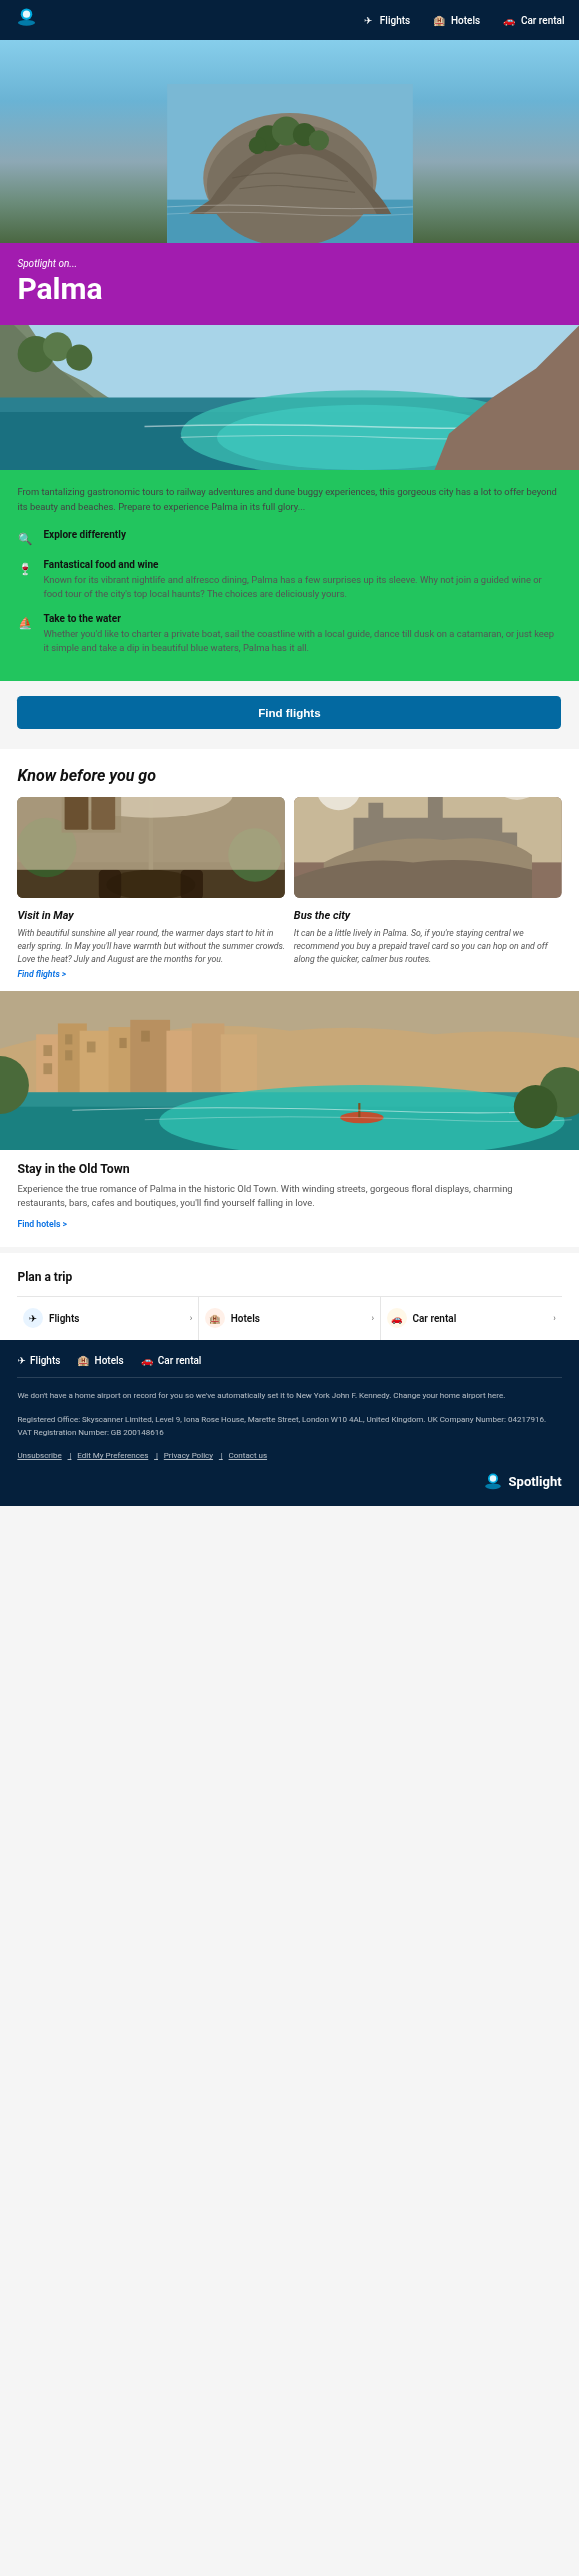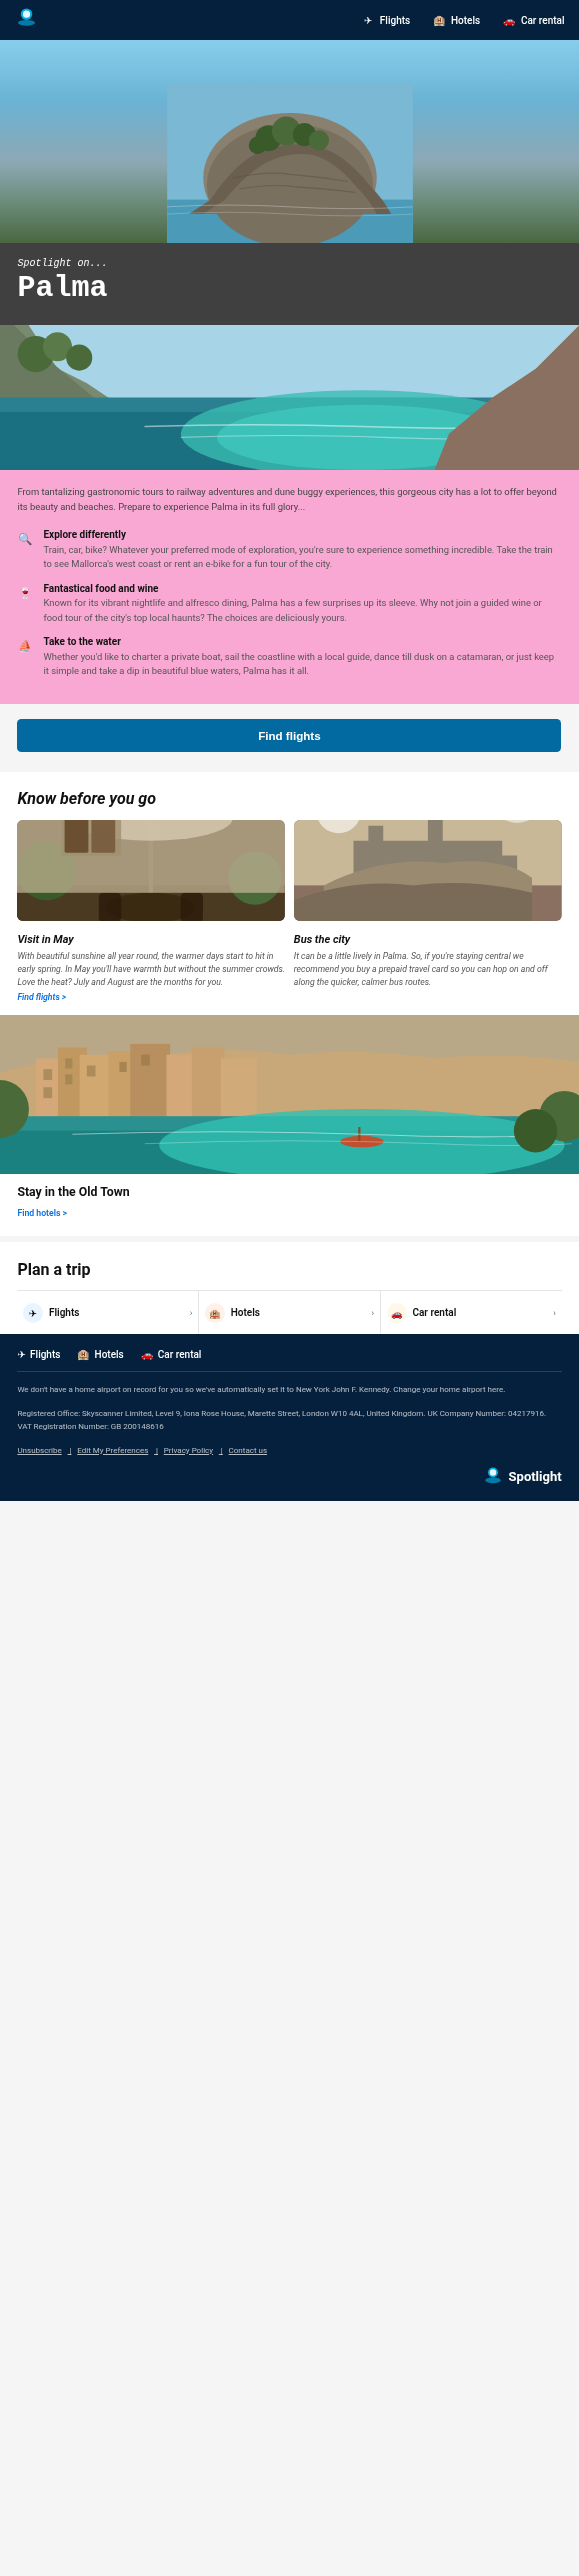--- a/index.html
+++ b/index.html
@@ -31,24 +31,23 @@
     .hero-image {
       width: 100%;
       height: 203px;
       background: linear-gradient(180deg, #87ceeb 0%, #6ab3d4 30%, #8da8b5 60%, #6b8c7a 80%, #4a6741 100%);
       position: relative;
       overflow: hidden;
     }
 
     
     .spotlight-banner {
-      background: #404040;
+      background: #a21caf;
       padding: 14.5px 17.4px 20px;
       color: white;
-      font-family: Liberation Mono, monospace;
     }
     .spotlight-label {
       font-size: 10px;
       font-style: italic;
       margin-bottom: 2.9px;
     }
     .spotlight-title {
       font-size: 30px;
       font-weight: 700;
       line-height: 1.1;
@@ -59,21 +58,21 @@
       width: 100%;
       height: 145px;
       background: linear-gradient(180deg, #4a8fa8 0%, #2d7a9a 40%, #1a6b8a 70%, #c8d5b0 80%, #8a9e6a 100%);
       overflow: hidden;
       position: relative;
     }
 
     
     .intro-section {
       padding: 14.5px 17.4px;
-      background: #f9a8d4;
+      background: #22c55e;
     }
     .intro-text {
       font-size: 9.4px;
       color: #444;
       line-height: 1.6;
       margin-bottom: 14.5px;
     }
 
     
     .feature-item {
@@ -194,21 +193,21 @@
       margin-bottom: 5.8px;
     }
 
     
     .plan-section {
       background: white;
       padding: 17.4px 17.4px 0;
       margin-top: 5.8px;
     }
     .plan-title {
-      font-size: 16px;
+      font-size: 12px;
       font-weight: 700;
       color: #111;
       margin-bottom: 11.6px;
     }
     .plan-items {
       display: flex;
       border-top: 0.7px solid #e5e5e5;
     }
     .plan-item {
       flex: 1;
@@ -382,21 +381,20 @@
   </svg>
 </div>
 
 <div class="intro-section">
   <p class="intro-text">From tantalizing gastronomic tours to railway adventures and dune buggy experiences, this gorgeous city has a lot to offer beyond its beauty and beaches. Prepare to experience Palma in its full glory...</p>
 
   <div class="feature-item">
     <div class="feature-icon">🔍</div>
     <div class="feature-content">
       <div class="feature-title">Explore differently</div>
-      <div class="feature-desc">Train, car, bike? Whatever your preferred mode of exploration, you're sure to experience something incredible. Take the train to see Mallorca's west coast or rent an e-bike for a fun tour of the city.</div>
     </div>
   </div>
 
   <div class="feature-item">
     <div class="feature-icon">🍷</div>
     <div class="feature-content">
       <div class="feature-title">Fantastical food and wine</div>
       <div class="feature-desc">Known for its vibrant nightlife and alfresco dining, Palma has a few surprises up its sleeve. Why not join a guided wine or food tour of the city's top local haunts? The choices are deliciously yours.</div>
     </div>
   </div>
@@ -513,20 +511,21 @@
     <path d="M200 178 Q400 170 600 178 Q720 183 790 178" stroke="white" stroke-width="1" fill="none" opacity="0.4"></path>
 
     <circle cx="0" cy="130" r="40" fill="#4a6a3a"></circle>
     <circle cx="780" cy="140" r="35" fill="#4a6a3a"></circle>
     <circle cx="740" cy="160" r="30" fill="#3a5a2a"></circle>
   </svg>
 </div>
 
 <div class="oldtown-caption">
   <div class="oldtown-title">Stay in the Old Town</div>
+  <div class="oldtown-text">Experience the true romance of Palma in the historic Old Town. With winding streets, gorgeous floral displays, charming restaurants, bars, cafes and boutiques, you'll find yourself falling in love.</div>
   <span class="link-text">Find hotels &gt;</span>
 </div>
 
 <div class="plan-section">
   <div class="plan-title">Plan a trip</div>
   <div class="plan-items">
     <a class="plan-item">
       <div class="plan-item-icon">
         <svg width="20" height="20" viewBox="0 0 28 28">
           <circle cx="14" cy="14" r="14" fill="#e8f4ff"></circle>

